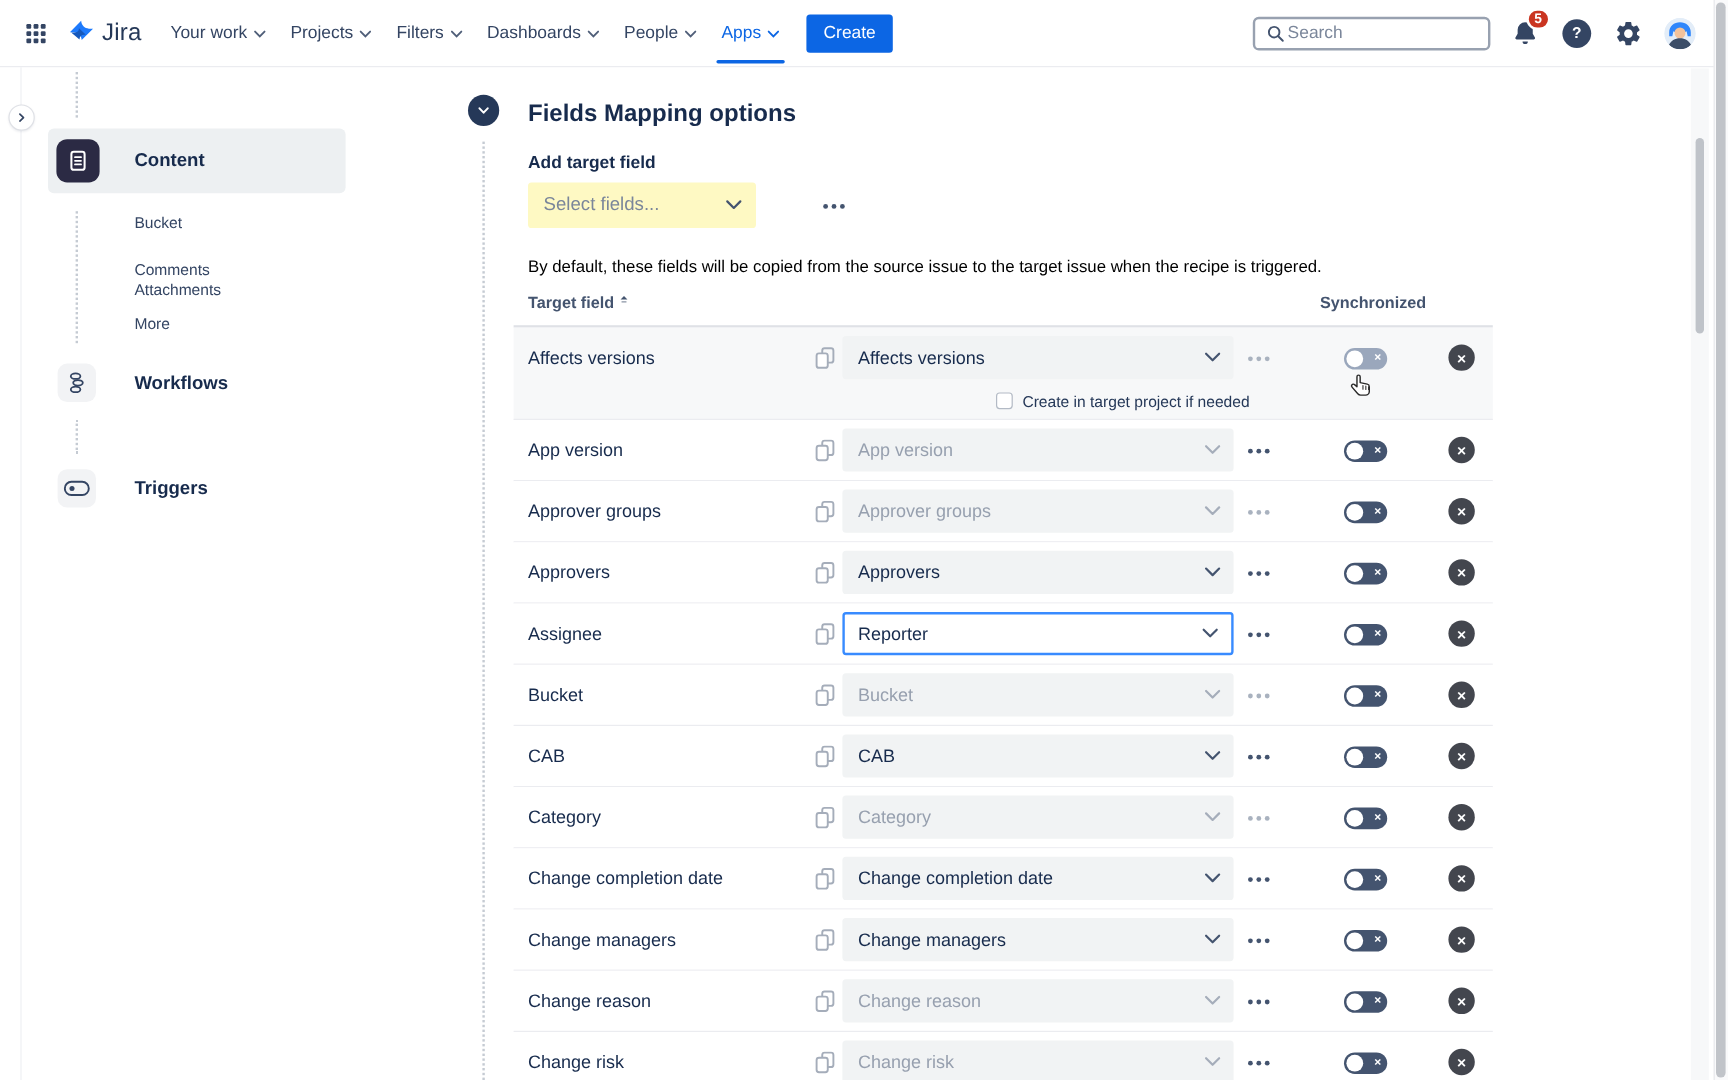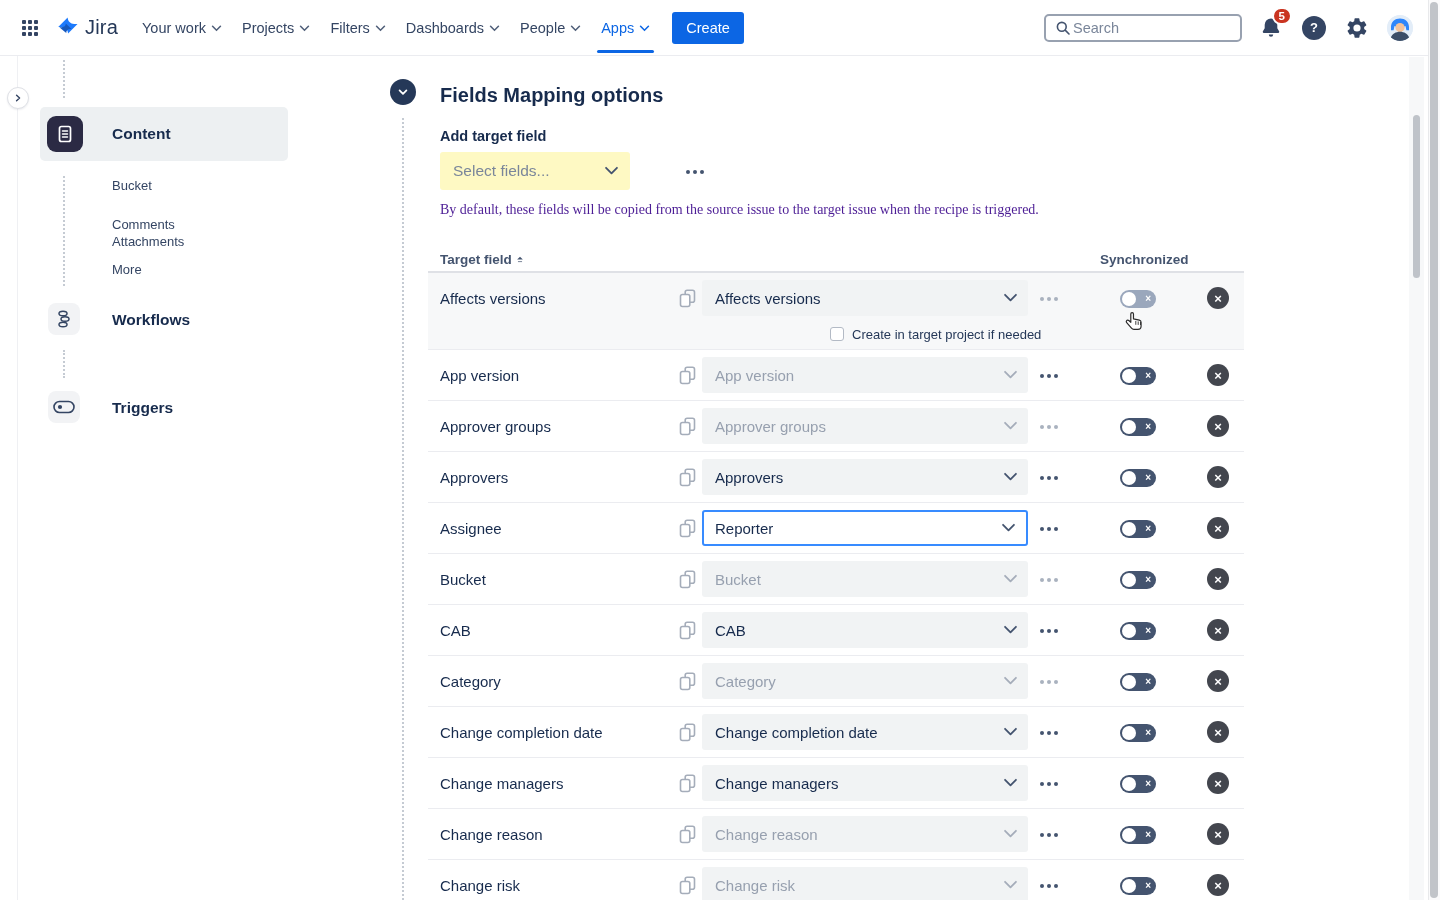--- a/index.html
+++ b/index.html
@@ -63,26 +63,26 @@
   .sec-collapse { left:390px; top:79px; width:26px; height:26px; border-radius:50%; background:#253858;
     display:flex; align-items:center; justify-content:center; }
   .sec-title { left:440px; top:84px; font-size:20px; font-weight:700; color:#172B4D; }
   .add-label { left:440px; top:128px; font-size:14.5px; font-weight:700; color:#172B4D; }
   .select-fields { left:440px; top:152px; width:190px; height:38px; background:#fef9c3; border-radius:3px;
     display:flex; align-items:center; justify-content:space-between; padding:0 11px 0 13px; }
   .select-fields .ph { font-size:15.5px; color:#7A869A; }
   .meatball { display:flex; align-items:center; gap:3px; }
   .meatball i { width:4px; height:4px; border-radius:50%; background:#44546F; display:block; }
   .add-menu { left:686px; top:163px; height:18px; }
-  .helper { left:440px; top:202px; font-size:14px; color:#4c1d95;font-family:Liberation Serif, serif; }
+  .helper { left:440px; top:214px; font-size:14px; color:#000000; }
 
   
   .table { left:428px; top:245px; width:816px; }
   .thead { position:relative; height:28px; border-bottom:2px solid #DFE1E6; }
-  .th { position:absolute; top:0; height:28px; display:flex; align-items:center; gap:3px;
+  .th { position:absolute; top:0; height:28px; display:flex; align-items:flex-start; gap:3px;
     font-size:13.5px; font-weight:700; color:#44546F; }
   .th-target { left:12px; } .th-copy { left:281px; } .th-sync { left:672px; }
   .trow { position:relative; height:51px; border-bottom:1px solid #EBECF0; background:#fff; }
   .trow.hovered { height:77px; background:#F7F8F9; }
   .band { position:absolute; top:0; height:51px; display:flex; align-items:center; }
   .c-label { left:12px; font-size:15px; color:#172B4D; }
   .c-copy { left:251px; }
   .c-select { left:274px; top:7px; width:326px; height:36px; background:#F1F3F4; border-radius:3px;
     position:absolute; display:flex; align-items:center; justify-content:space-between;
     padding:0 10px 0 13px; cursor:pointer; }

